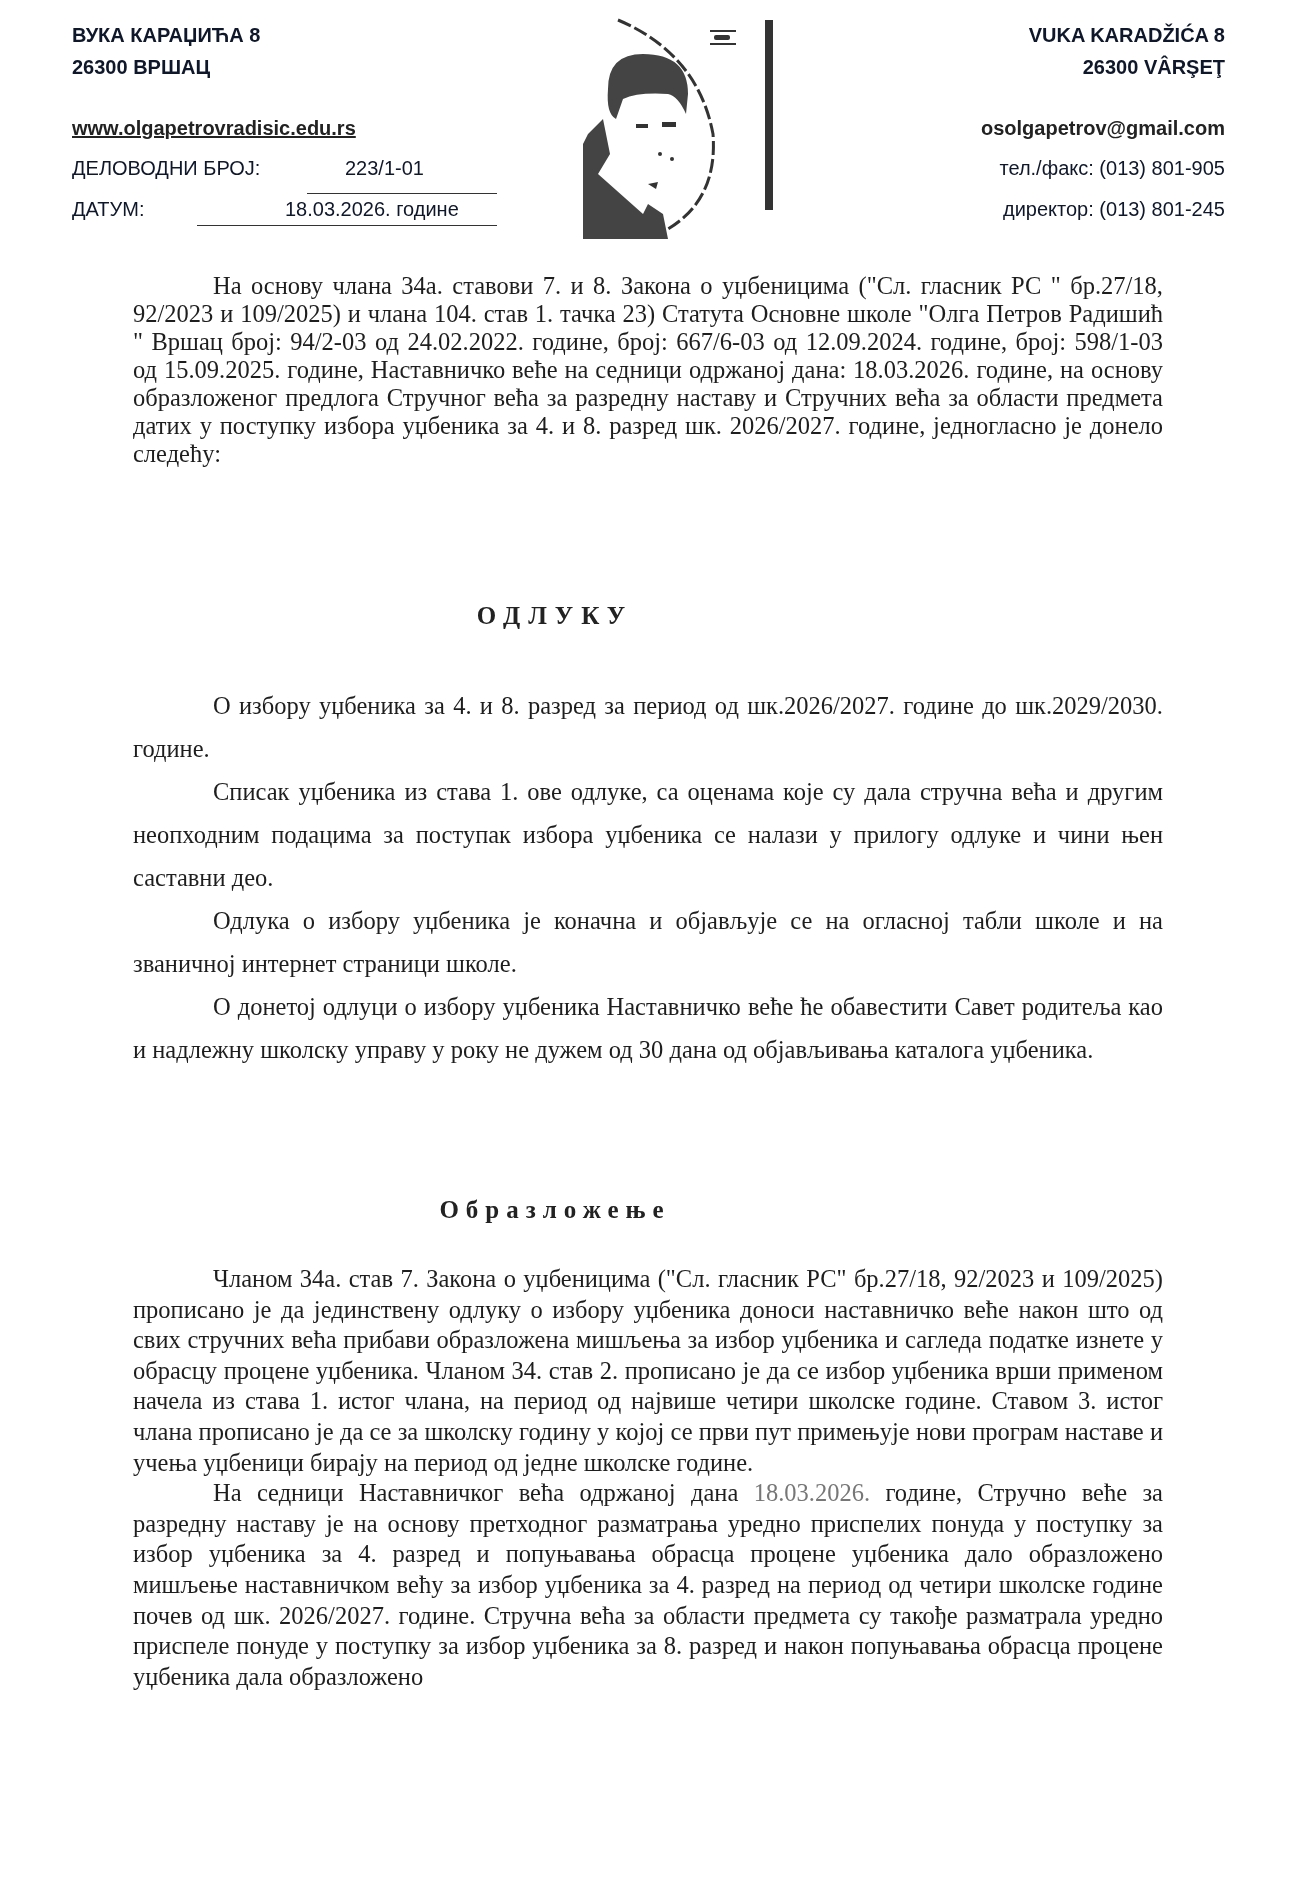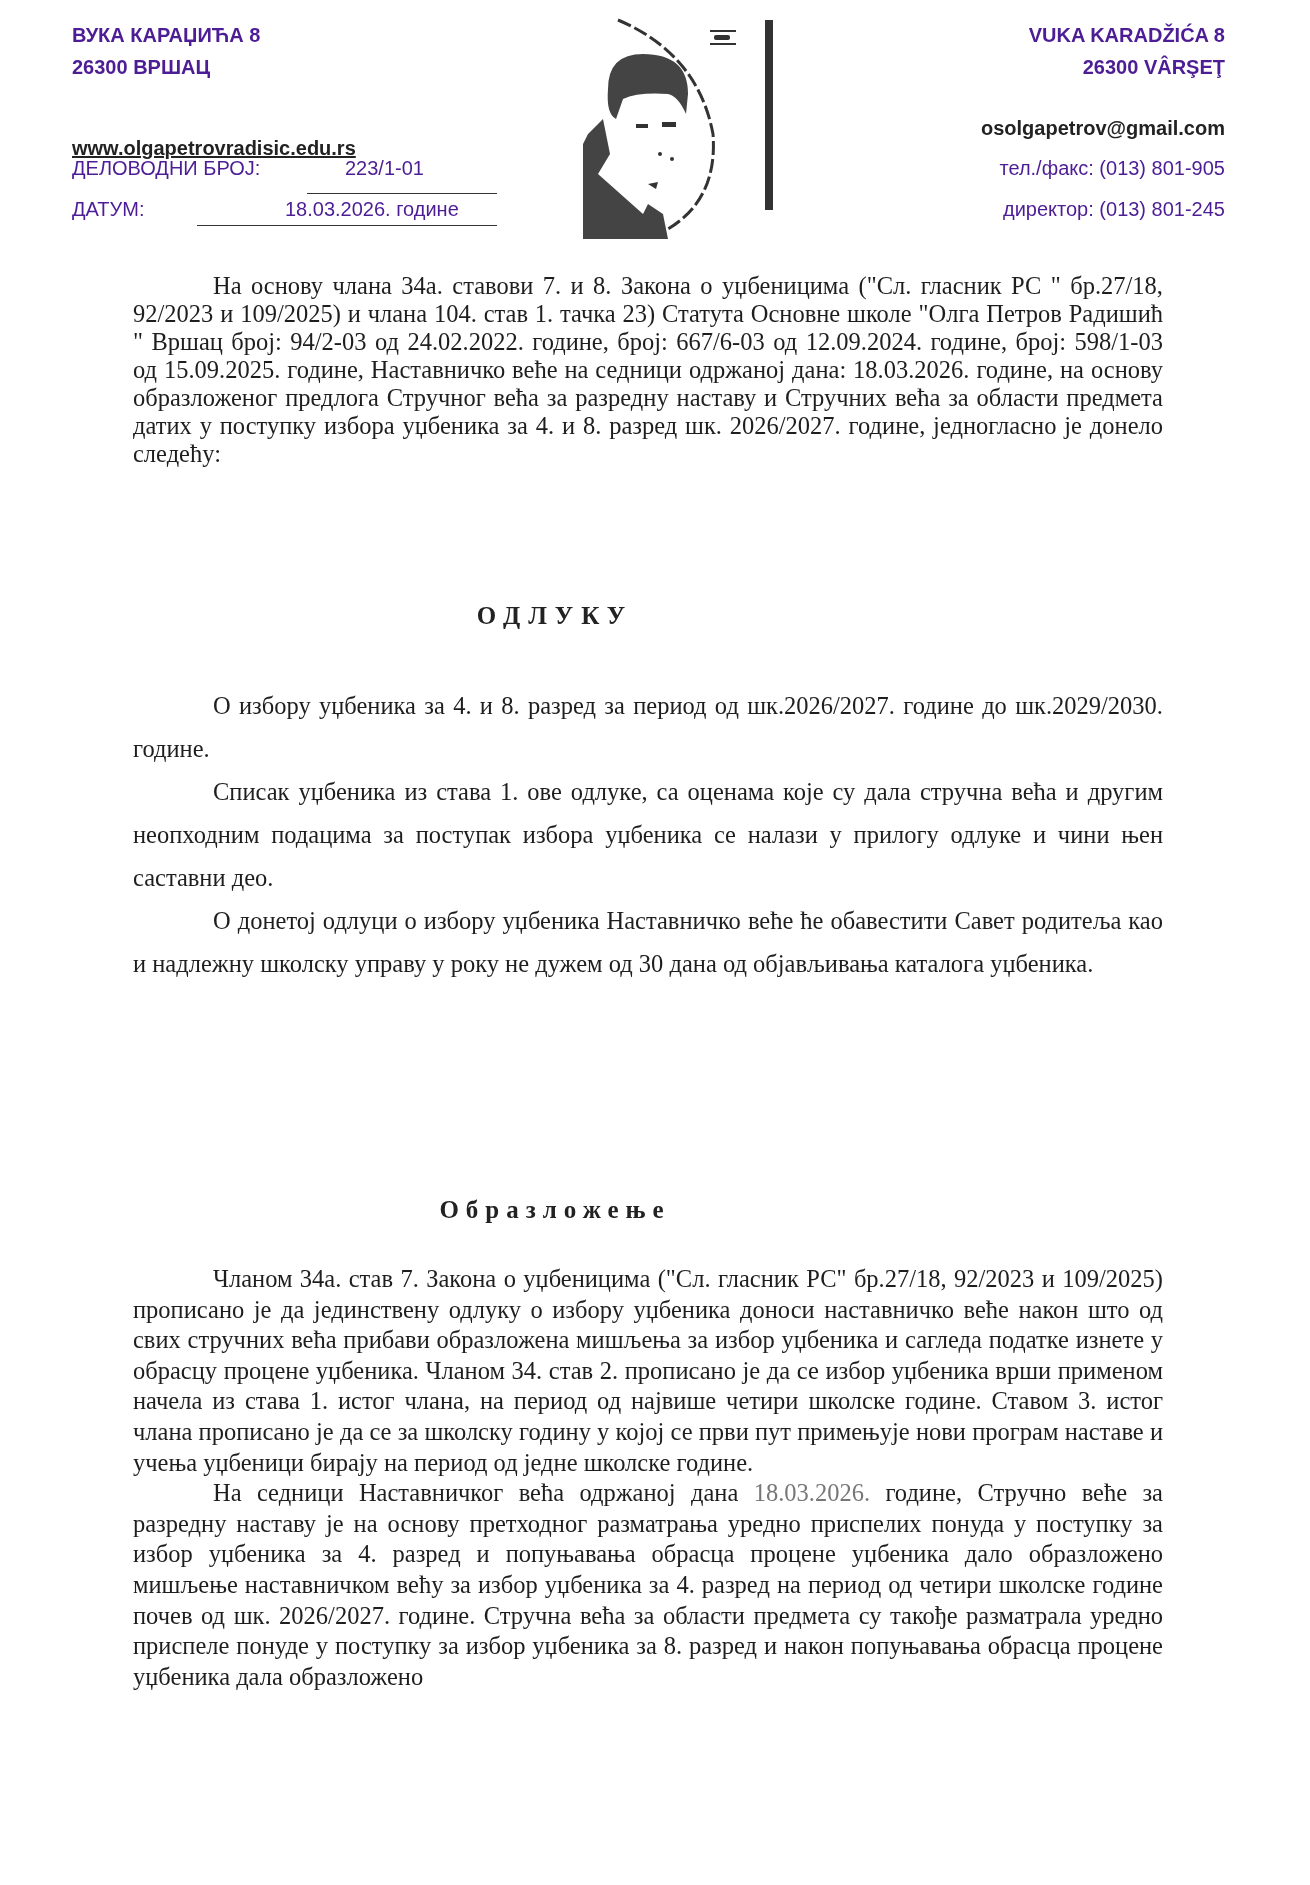--- a/index.html
+++ b/index.html
@@ -1,17 +1,17 @@
 <!DOCTYPE html>
 <html><head>
 <meta charset="utf-8">
 <style>
   html, body { margin: 0; padding: 0; background: #ffffff; }
   body { width: 1310px; height: 1885px; position: relative; overflow: hidden; color: #1c1c1c; }
-  .hdr { position: absolute; font-family: "Liberation Sans", sans-serif; font-size: 20px; color: #4c1d95; }
+  .hdr { position: absolute; font-family: "Liberation Sans", sans-serif; font-size: 20px; color: #0f172a; }
   .hdr.bold { font-weight: bold; }
   .hdr-left { left: 72px; }
   .hdr-right { right: 85px; text-align: right; white-space: nowrap; }
   .link { text-decoration: underline; font-weight: bold; }
   .uline { position: absolute; height: 1px; background: #333; }
   .logo { position: absolute; left: 548px; top: 14px; width: 200px; height: 225px; }
   .vbar { position: absolute; left: 765px; top: 20px; width: 8px; height: 190px; background: #333; }
   .body-block { position: absolute; left: 133px; width: 1030px; font-family: "Liberation Serif", serif; font-size: 24.5px; color: #1e1e1e; text-align: justify; }
   .body-block p { margin: 0; text-indent: 80px; text-align-last: left; }
   .intro { top: 272px; line-height: 28px; }
@@ -20,21 +20,21 @@
   .heading { position: absolute; left: 0; width: 1110px; text-align: center; font-family: "Liberation Serif", serif; font-weight: bold; color: #222; }
   .h-odluku { top: 602px; font-size: 25px; letter-spacing: 8px; }
   .h-obraz { top: 1196px; font-size: 25px; letter-spacing: 7px; }
   .date-faded { color: #777; }
 </style>
 </head>
 <body>
 
 <div class="hdr hdr-left bold" style="top:24px;">ВУКА КАРАЏИЋА 8</div>
 <div class="hdr hdr-left bold" style="top:56px;">26300 ВРШАЦ</div>
-<a class="hdr hdr-left link" style="top:117px; color:#222;margin-top:20px;">www.olgapetrovradisic.edu.rs</a>
+<a class="hdr hdr-left link" style="top:117px; color:#222;">www.olgapetrovradisic.edu.rs</a>
 <div class="hdr hdr-left" style="top:157px;">ДЕЛОВОДНИ БРОЈ:</div>
 <div class="hdr" style="top:157px; left:345px;">223/1-01</div>
 <div class="uline" style="top:193px; left:307px; width:190px;"></div>
 <div class="hdr hdr-left" style="top:198px;">ДАТУМ:</div>
 <div class="hdr" style="top:198px; left:285px;text-align:right;">18.03.2026. године</div>
 <div class="uline" style="top:225px; left:197px; width:300px;"></div>
 
 <div class="logo">
   <svg width="200" height="225" viewBox="0 0 200 225">
 
@@ -70,20 +70,21 @@
 
 <div class="body-block intro">
   <p>На основу члана 34а. ставови 7. и 8. Закона о уџбеницима ("Сл. гласник РС " бр.27/18, 92/2023 и 109/2025) и члана 104. став 1. тачка 23) Статута Основне школе "Олга Петров Радишић " Вршац број: 94/2-03 од 24.02.2022. године, број: 667/6-03 од 12.09.2024. године, број: 598/1-03 од 15.09.2025. године, Наставничко веће на седници одржаној дана: 18.03.2026. године, на основу образложеног предлога Стручног већа за разредну наставу и Стручних већа за области предмета датих у поступку избора уџбеника за 4. и 8. разред шк. 2026/2027. године, једногласно је донело следећу:</p>
 </div>
 
 <div class="heading h-odluku">ОДЛУКУ</div>
 
 <div class="body-block decision">
   <p>О избору уџбеника за 4. и 8. разред за период од шк.2026/2027. године до шк.2029/2030. године.</p>
   <p>Списак уџбеника из става 1. ове одлуке, са оценама које су дала стручна већа и другим неопходним подацима за поступак избора уџбеника се налази у прилогу одлуке и чини њен саставни део.</p>
+  <p>Одлука о избору уџбеника је коначна и објављује се на огласној табли школе и на званичној интернет страници школе.</p>
   <p>О донетој одлуци о избору уџбеника Наставничко веће ће обавестити Савет родитеља као и надлежну школску управу у року не дужем од 30 дана од објављивања каталога уџбеника.</p>
 </div>
 
 <div class="heading h-obraz">Образложење</div>
 
 <div class="body-block reason">
   <p>Чланом 34а. став 7. Закона о уџбеницима ("Сл. гласник РС" бр.27/18, 92/2023 и 109/2025) прописано је да јединствену одлуку о избору уџбеника доноси наставничко веће након што од свих стручних већа прибави образложена мишљења за избор уџбеника и сагледа податке изнете у обрасцу процене уџбеника. Чланом 34. став 2. прописано је да се избор уџбеника врши применом начела из става 1. истог члана, на период од највише четири школске године. Ставом 3. истог члана прописано је да се за школску годину у којој се први пут примењује нови програм наставе и учења уџбеници бирају на период од једне школске године.</p>
   <p><span>На седници Наставничког већа одржаној дана </span><span class="date-faded">18.03.2026.</span><span> године, Стручно веће за разредну наставу је на основу претходног разматрања уредно приспелих понуда у поступку за избор уџбеника за 4. разред и попуњавања обрасца процене уџбеника дало образложено мишљење наставничком већу за избор уџбеника за 4. разред на период од четири школске године почев од шк. 2026/2027. године. Стручна већа за области предмета су такође разматрала уредно приспеле понуде у поступку за избор уџбеника за 8. разред и након попуњавања обрасца процене уџбеника дала образложено</span></p>
 </div>
 

